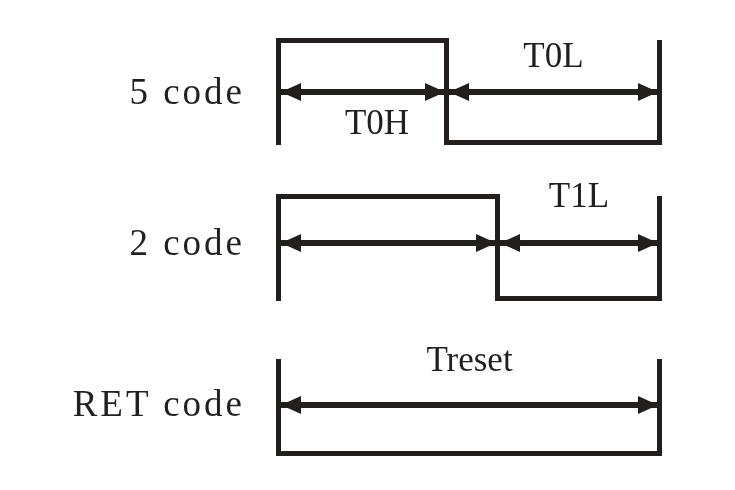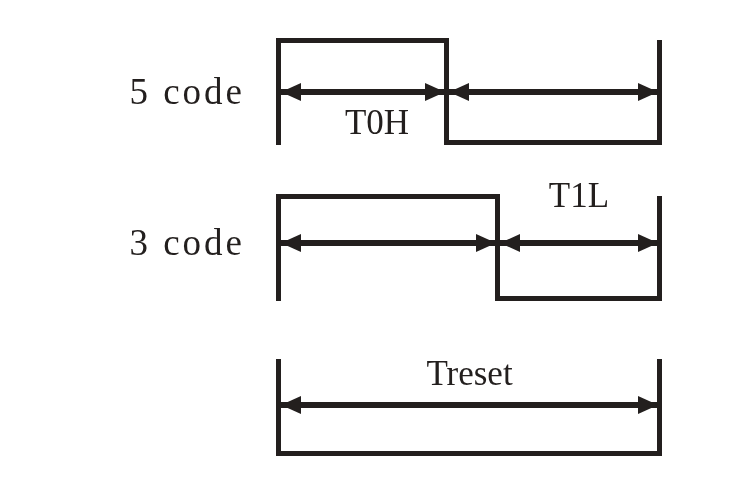--- a/index.html
+++ b/index.html
@@ -94,47 +94,49 @@
     <div class="head head-l"></div>
     <div class="head head-r"></div>
   </div>
   <div class="dim-label" style="left:297px; top:103px; width:160px;">T0H</div>
 
   <div class="dim" style="left:449px; top:83px; width:209px;">
     <div class="shaft"></div>
     <div class="head head-l"></div>
     <div class="head head-r"></div>
   </div>
+  <div class="dim-label" style="left:449px; top:36px; width:209px;">T0L</div>
 
-  <div class="row-label" style="left:40px; top:221px; width:205px;">3 code</div>
+  <div class="row-label" style="left:40px; top:221px; width:205px;">2 code</div>
 
   <div class="seg seg-v" style="left:276px; top:194px; height:107px;"></div>
   <div class="seg seg-h" style="left:276px; top:194px; width:224px;"></div>
   <div class="seg seg-v" style="left:495px; top:194px; height:105px;"></div>
   <div class="seg seg-h" style="left:495px; top:296px; width:167px;"></div>
   <div class="seg seg-v" style="left:657px; top:196px; height:105px;"></div>
 
   <div class="dim" style="left:281px; top:234px; width:215px;">
     <div class="shaft"></div>
     <div class="head head-l"></div>
     <div class="head head-r"></div>
   </div>
 
   <div class="dim" style="left:500px; top:234px; width:158px;">
     <div class="shaft"></div>
     <div class="head head-l"></div>
     <div class="head head-r"></div>
   </div>
   <div class="dim-label" style="left:500px; top:176px; width:158px;">T1L</div>
 
+  <div class="row-label" style="left:20px; top:382px; width:225px;">RET code</div>
 
   <div class="seg seg-v" style="left:276px; top:359px; height:97px;"></div>
   <div class="seg seg-h" style="left:276px; top:451px; width:386px;"></div>
   <div class="seg seg-v" style="left:657px; top:359px; height:97px;"></div>
 
   <div class="dim" style="left:281px; top:396px; width:377px;">
     <div class="shaft"></div>
     <div class="head head-l"></div>
     <div class="head head-r"></div>
   </div>
-  <div class="dim-label" style="left:281px; top:354px; width:377px;">Treset</div>
+  <div class="dim-label" style="left:281px; top:340px; width:377px;">Treset</div>
 
 </div>
 
 </body></html>

